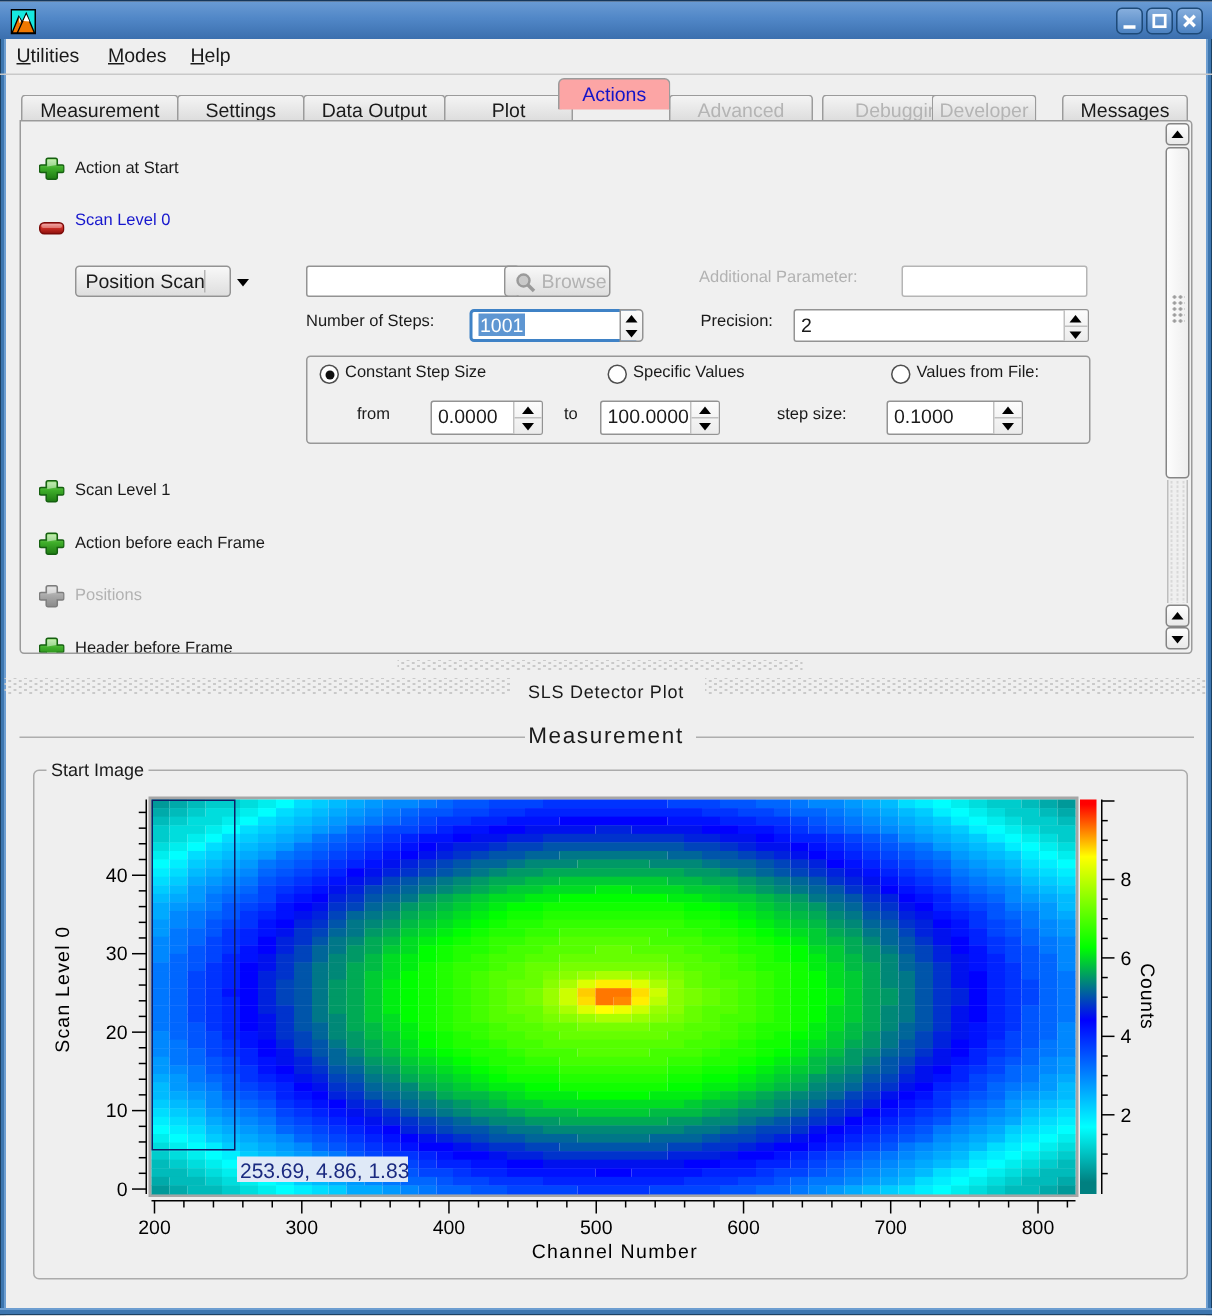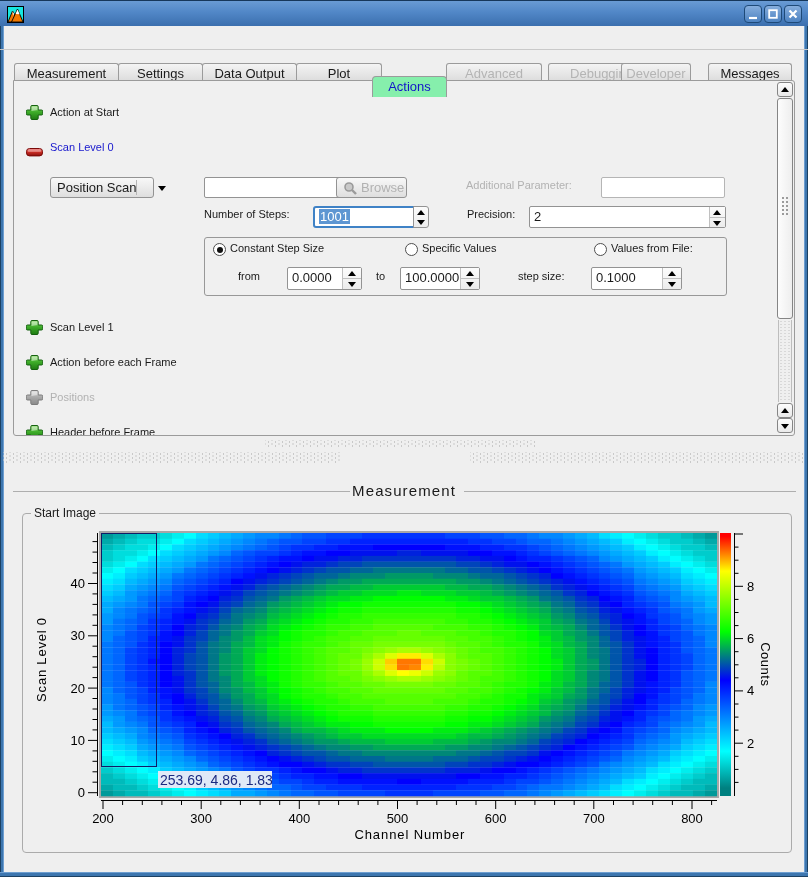--- a/index.html
+++ b/index.html
@@ -15,21 +15,21 @@
 #title .txt{position:absolute;left:30px;top:4px;font-size:14px;font-weight:bold;color:#fff;letter-spacing:.2px;text-shadow:1px 1px 1px rgba(20,40,70,.55)}
 .wbtn{position:absolute;top:4px;width:18px;height:18px;border:1px solid #1e4a78;border-radius:4px;background:linear-gradient(#86aedd,#4c82c1)}
 
 #menu{left:4px;top:26px;width:800px;height:23px;background:#efefef}
 #menu > span{position:absolute;top:3px}
 #menusep{left:0;top:49px;width:808px;height:1px;background:#c9c9c9}
 .u{text-decoration:underline}
 
 .tab{position:absolute;top:63px;height:18px;background:linear-gradient(#f4f4f4,#dcdcdc);border:1px solid #9b9b9b;border-bottom:none;border-radius:3px 3px 0 0;text-align:center;padding-top:2px;color:#1a1a1a}
 .tab.dis{color:#b4b4b4}
-.tab.sel{top:76px;height:21px;background:#86efac;color:#1414c8;border-radius:4px 4px 0 0;z-index:3}
+.tab.sel{top:52px;height:21px;background:#fca5a5;color:#1414c8;border-radius:4px 4px 0 0;z-index:3}
 #pane{left:13px;top:80px;width:782px;height:356px;border:1px solid #9b9b9b;border-radius:0 3px 3px 3px;background:#f0f0f0;overflow:hidden}
 
 .rowtxt{position:absolute;font-size:11px}
 .icon{position:absolute}
 
 .combo{position:absolute;background:linear-gradient(#f8f8f8,#dedede);border:1px solid #939393;border-radius:3px}
 .field{position:absolute;background:#fff;border:1px solid #939393;border-radius:2px}
 .spin{position:absolute;background:#fff;border:1px solid #939393;border-radius:2px;font-size:13px}
 .spin .val{position:absolute;left:4px;top:2px}
 .spinbtns{position:absolute;right:0;top:0;bottom:0;width:16px;border-left:1px solid #c0c0c0;background:linear-gradient(#fcfcfc,#ececec)}
@@ -63,20 +63,25 @@
       </svg>
       <div class="wbtn" style="left:744px"><svg width="16" height="16">
           <path d="M4 12 h8" stroke="#fff" stroke-width="2.2"></path>
         </svg></div>
       <div class="wbtn" style="left:764px"><svg width="16" height="16">
           <rect x="4.2" y="4.2" width="7.6" height="7.6" fill="none" stroke="#fff" stroke-width="1.8"></rect>
         </svg></div>
       <div class="wbtn" style="left:784px"><svg width="16" height="16">
           <path d="M4.5 4.5 L11.5 11.5 M11.5 4.5 L4.5 11.5" stroke="#fff" stroke-width="2.2"></path>
         </svg></div>
+    </div>
+    <div id="menu" class="abs">
+      <span style="left:7px"><span class="u">U</span>tilities</span>
+      <span style="left:68px"><span class="u">M</span>odes</span>
+      <span style="left:123px"><span class="u">H</span>elp</span>
     </div>
     <div id="menusep" class="abs"></div>
     <div class="tab " style="left:14px;width:105px">Measurement</div>
     <div class="tab " style="left:118px;width:85px">Settings</div>
     <div class="tab " style="left:202px;width:95px">Data Output</div>
     <div class="tab " style="left:296px;width:86px">Plot</div>
     <div class="tab dis" style="left:446px;width:96px">Advanced</div>
     <div class="tab dis" style="left:548px;width:107px">Debugging</div>
     <div class="tab dis" style="left:621px;width:70px">Developer</div>
     <div class="tab " style="left:708px;width:84px">Messages</div>
@@ -230,20 +235,21 @@
     <div id="strough" class="abs" style="top:320px;height:82px"></div>
     <div class="sbtn abs" style="top:403px;height:15px">
       <div class="tri-u" style="left:3px;top:4px"></div>
     </div>
     <div class="sbtn abs" style="top:418px;height:15px">
       <div class="tri-d" style="left:3px;top:5px"></div>
     </div>
     <div class="dots abs" style="left:265px;top:440px;width:270px;height:7px"></div>
     <div class="dots abs" style="left:3px;top:452px;width:337px;height:11px"></div>
     <div class="dots abs" style="left:470px;top:452px;width:334px;height:11px"></div>
+    <div class="abs" style="left:0;top:454px;width:808px;text-align:center;font-size:12px;letter-spacing:0.5px">SLS Detector Plot</div>
     <div class="gbline abs" style="left:13px;top:491px;width:337px"></div>
     <div class="gbline abs" style="left:464px;top:491px;width:332px"></div>
     <div class="abs" style="left:0;top:482px;width:808px;text-align:center;font-size:15px;letter-spacing:1.1px">Measurement</div>
     <div id="startimg" class="abs"></div>
     <div class="abs" style="left:31px;top:506px;background:#efefef;padding:0 3px;font-size:12px">Start Image</div>
     <svg class="abs" style="left:0;top:500px" width="808" height="377" font-family="Liberation Sans, sans-serif" font-size="13">
       <style>#hm rect{height:6px}</style>
       <rect x="100" y="32" width="618" height="265" fill="none" stroke="#a6a6a6" stroke-width="2"></rect>
       <g id="hm">
         <g transform="translate(0,33.00)">

